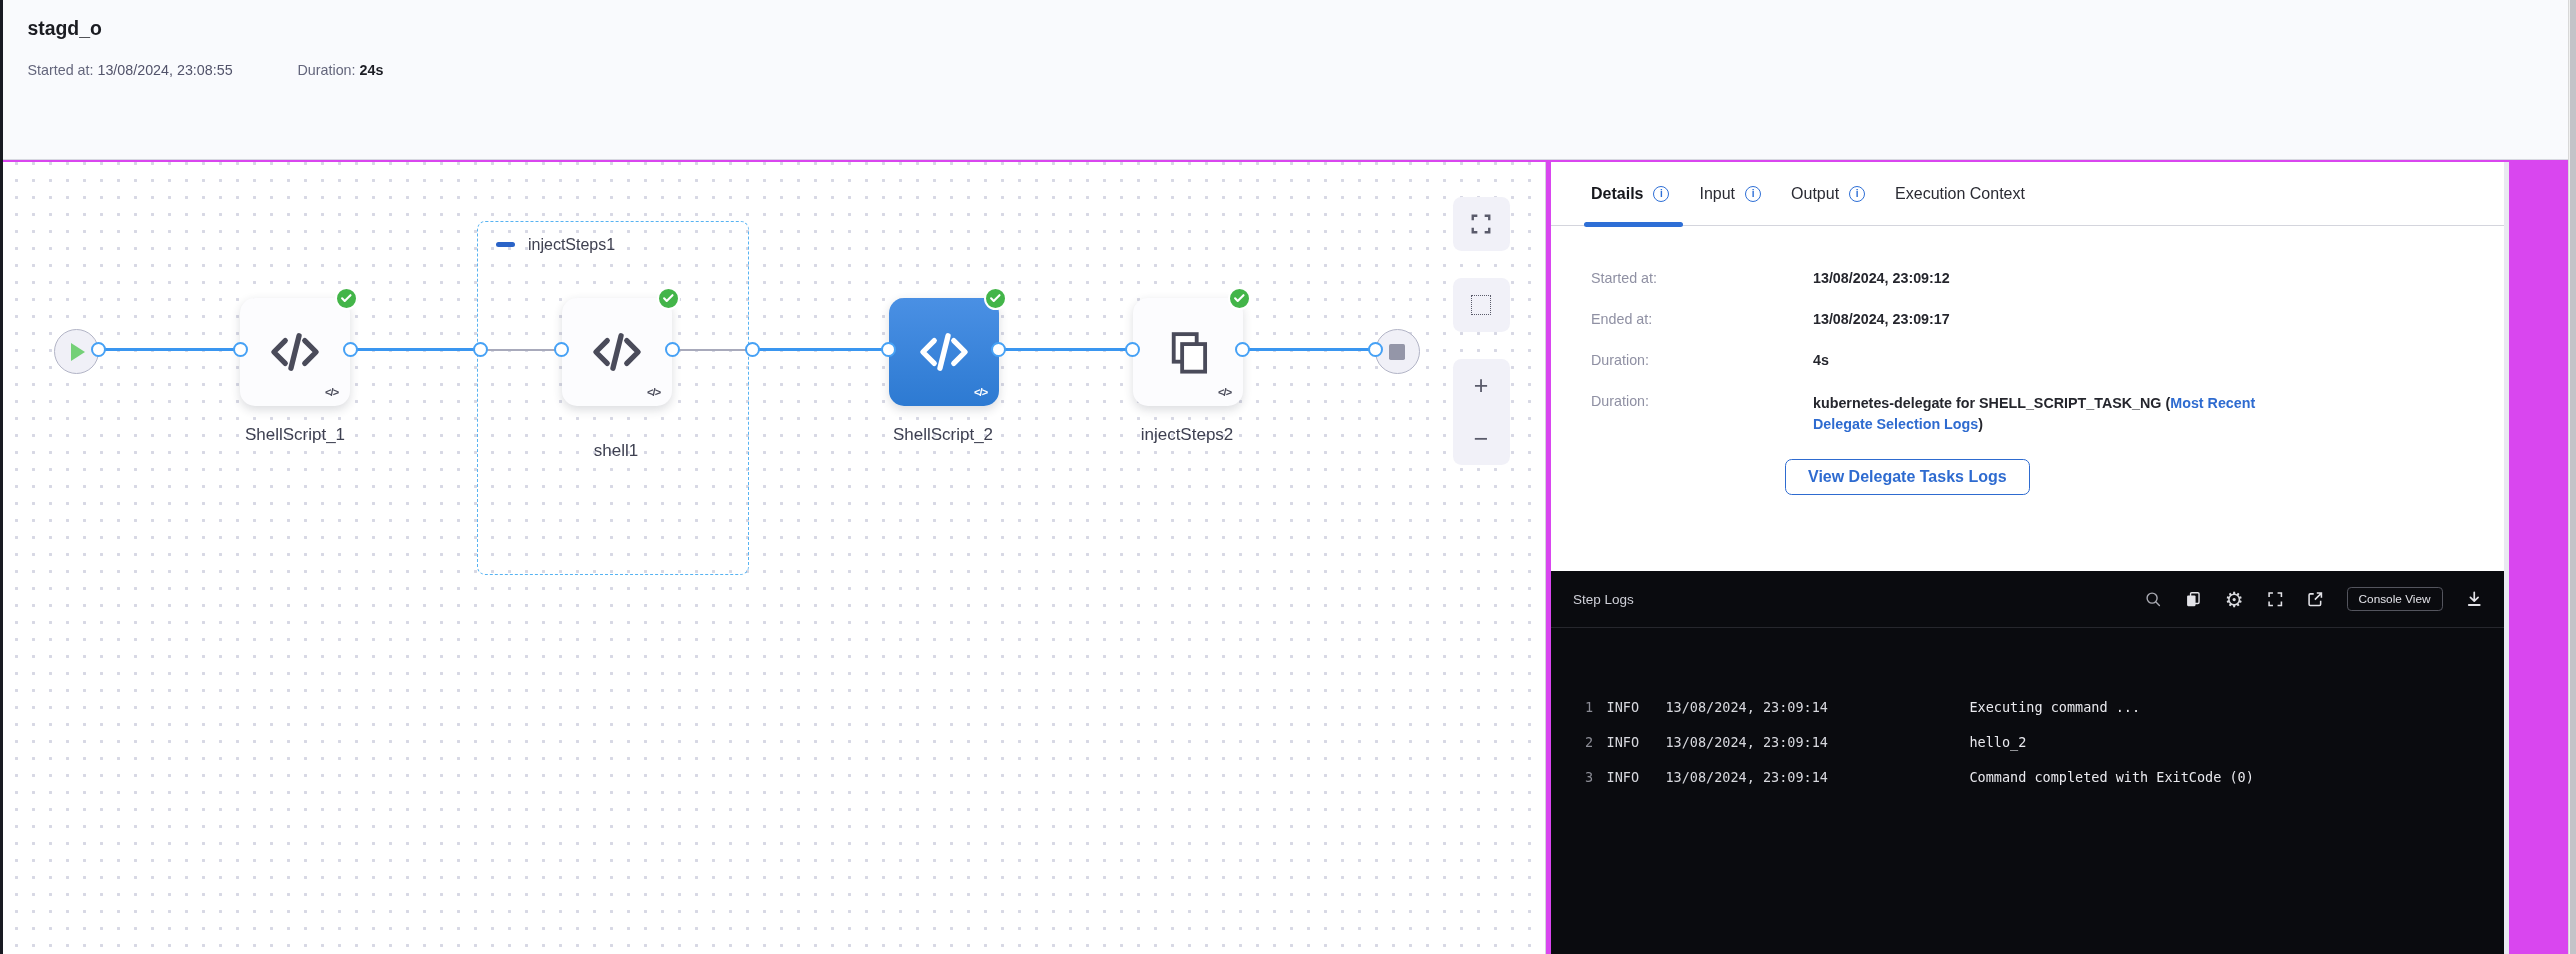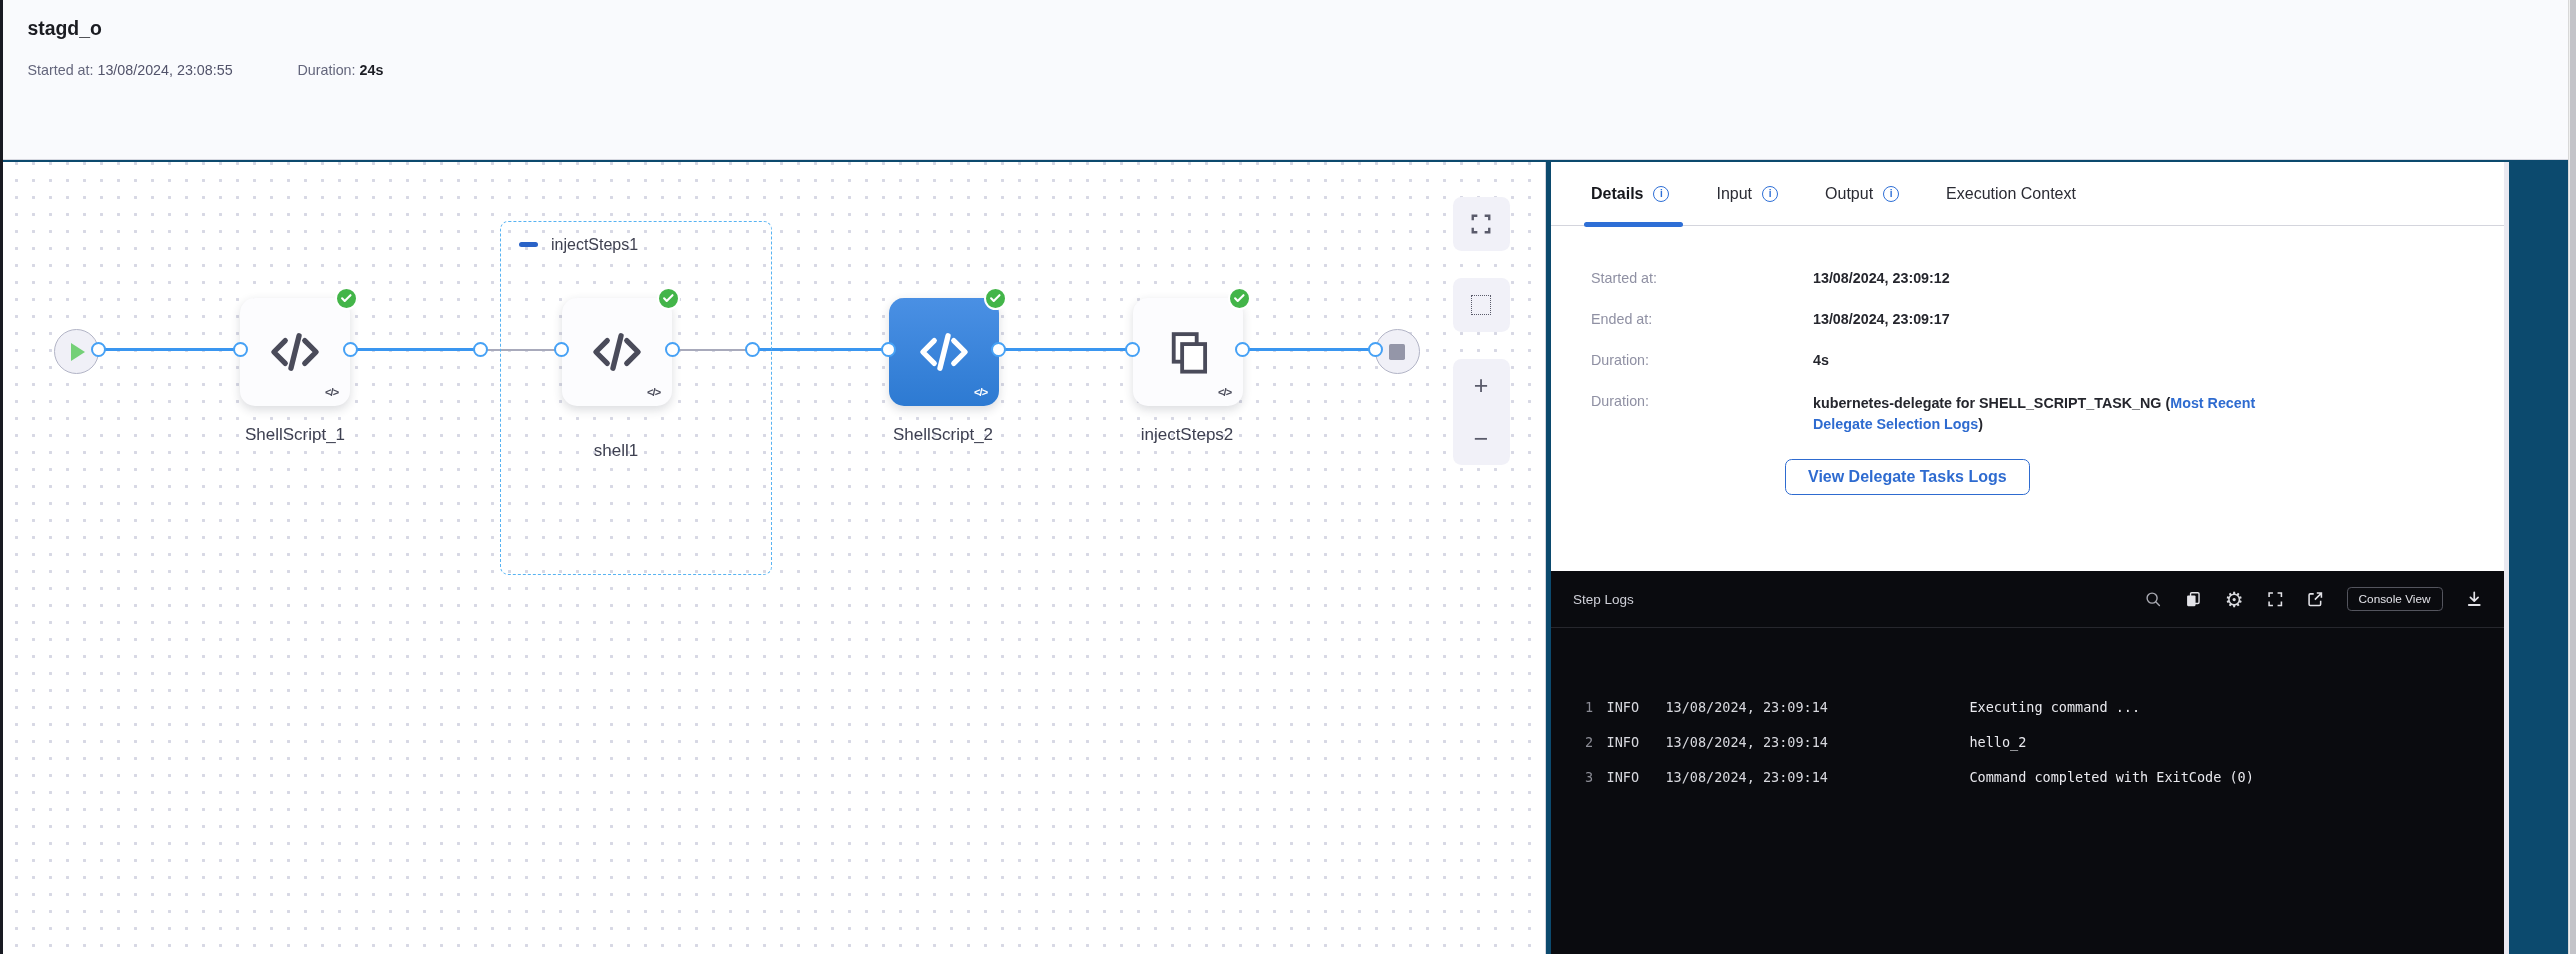--- a/index.html
+++ b/index.html
@@ -1,17 +1,17 @@
 <!DOCTYPE html>
 <html style="font-size:13.5px"><head>
 <meta charset="utf-8">
 <style>
   * { margin:0; padding:0; box-sizing:border-box; }
   html,body { width:2576px; height:955px; background:#ffffff; font-family:"Liberation Sans", sans-serif; }
-  .page { position:relative; width:2576px; height:955px; overflow:hidden; background:#0c4a6e; }
+  .page { position:relative; width:2576px; height:955px; overflow:hidden; background:#d946ef; }
 
   
   .left-edge { position:absolute; left:0; top:0; width:2.5px; height:955px; background:#181a22; }
 
   
   .exec-header { position:absolute; left:2.5px; top:0; width:2567px; height:160px; background:#f9fafd; border-bottom:1.7px solid #d7d8e0; }
   .exec-title { position:absolute; left:25px; top:17px; font-size:19.4px; font-weight:bold; color:#1b1c22; }
   .exec-meta { position:absolute; left:25px; top:62px; font-size:14.3px; color:#64667c; }
   .meta-started { position:absolute; left:0; top:0; white-space:nowrap; }
   .meta-duration { position:absolute; left:270px; top:0; white-space:nowrap; }
@@ -27,21 +27,21 @@
 
   .edge { position:absolute; height:3.4px; background:#3a96f0; top:186px; border-radius:1.7px; }
   .edge.dashed { background:none; border-top:2.5px dashed #a8aabb; height:0; top:187px; }
 
   .terminal { position:absolute; width:45px; height:45px; border-radius:50%; background:#f0f0f7; border:1.7px solid #b2b4c6; display:flex; align-items:center; justify-content:center; }
   .play-tri { width:0; height:0; border-top:9.3px solid transparent; border-bottom:9.3px solid transparent; border-left:14.3px solid #74d077; margin-left:4.2px; }
   .stop-sq { width:16px; height:16px; background:#9496a8; border-radius:1.7px; }
 
   .port { position:absolute; width:15px; height:15px; border-radius:50%; background:#ffffff; border:2.9px solid #46a1f5; top:180px; z-index:6; }
 
-  .stage-group { position:absolute; left:497px; top:59px; width:272px; height:354px; border:1.7px dashed #57b3f2; border-radius:8.4px; z-index:1;text-align:right; }
+  .stage-group { position:absolute; left:474px; top:59px; width:272px; height:354px; border:1.7px dashed #57b3f2; border-radius:8.4px; z-index:1;text-align:right; }
   .group-head { position:absolute; left:18.5px; top:13.5px; display:flex; align-items:center; gap:13.5px; }
   .collapse-bar { width:18.5px; height:4.2px; border-radius:2.5px; background:#2a63c7; }
   .group-label { font-size:16px; color:#3f4150; }
 
   .node-card { position:absolute; top:136px; width:110px; height:108px; border-radius:15px; background:#fcfcfe;
     box-shadow:0 3.4px 10px rgba(40,41,61,0.16); display:flex; align-items:center; justify-content:center; z-index:4; }
   .node-card.selected { background:linear-gradient(180deg,#4a90e4,#2d7ad2); }
   .code-glyph-small { position:absolute; right:11px; bottom:7.6px; font-size:11px; font-weight:bold; color:#4a4b5a; letter-spacing:-0.8px; }
   .node-card.selected .code-glyph-small { color:#ffffff; }
   .status-badge { position:absolute; top:-11px; right:-8.4px; width:23px; height:23px; border-radius:50%; background:#43b549; border:2.1px solid #ffffff; display:flex; align-items:center; justify-content:center; z-index:5; }
@@ -49,21 +49,21 @@
 
   .canvas-controls { position:absolute; left:1450px; top:35px; width:57px; z-index:8; }
   .ctl-btn { width:57px; height:54px; background:#f1f1f8; border-radius:8.4px; display:flex; align-items:center; justify-content:center; margin-bottom:27px; cursor:pointer; }
   .ctl-zoom-group { width:57px; height:106px; background:#f1f1f8; border-radius:8.4px; display:flex; flex-direction:column; }
   .ctl-zoom-group .zbtn { flex:1; display:flex; align-items:center; justify-content:center; font-size:25px; color:#5a5b6b; cursor:pointer; }
   .marquee-box { width:20px; height:20px; border:1.7px dotted #5a5b6b; }
 
   
   .right-panel { position:absolute; left:1551px; top:162px; width:954px; height:793px; background:#ffffff; }
 
-  .tabs { position:relative; height:64px; border-bottom:1.7px solid #d4d5dd; display:flex; align-items:center; padding-left:40px; gap:47px; }
+  .tabs { position:relative; height:64px; border-bottom:1.7px solid #d4d5dd; display:flex; align-items:center; padding-left:40px; gap:30px; }
   .tab { position:relative; display:flex; align-items:center; gap:10px; height:100%; font-size:16px; color:#2a2b33; cursor:pointer; }
   .tab-label { white-space:nowrap; }
   .tab.active .tab-label { font-weight:bold; color:#16171c; }
   .tab.active::after { content:""; position:absolute; left:-6.7px; right:-13.5px; bottom:-1.7px; height:5px; border-radius:3.4px; background:#2e6fd6; }
   .info-badge { width:16px; height:16px; border-radius:50%; border:1.4px solid #2e6fd6; color:#2e6fd6; font-size:10px; font-weight:bold; display:flex; align-items:center; justify-content:center; font-style:normal; }
 
   .details-body { padding:44px 40px 0 40px; font-size:14.3px; }
   .detail-row { display:flex; margin-bottom:25px; }
   .detail-label { width:194px; color:#8f90a3; flex:none; }
   .detail-value { color:#25262d; font-weight:bold;margin-left:28px; }

